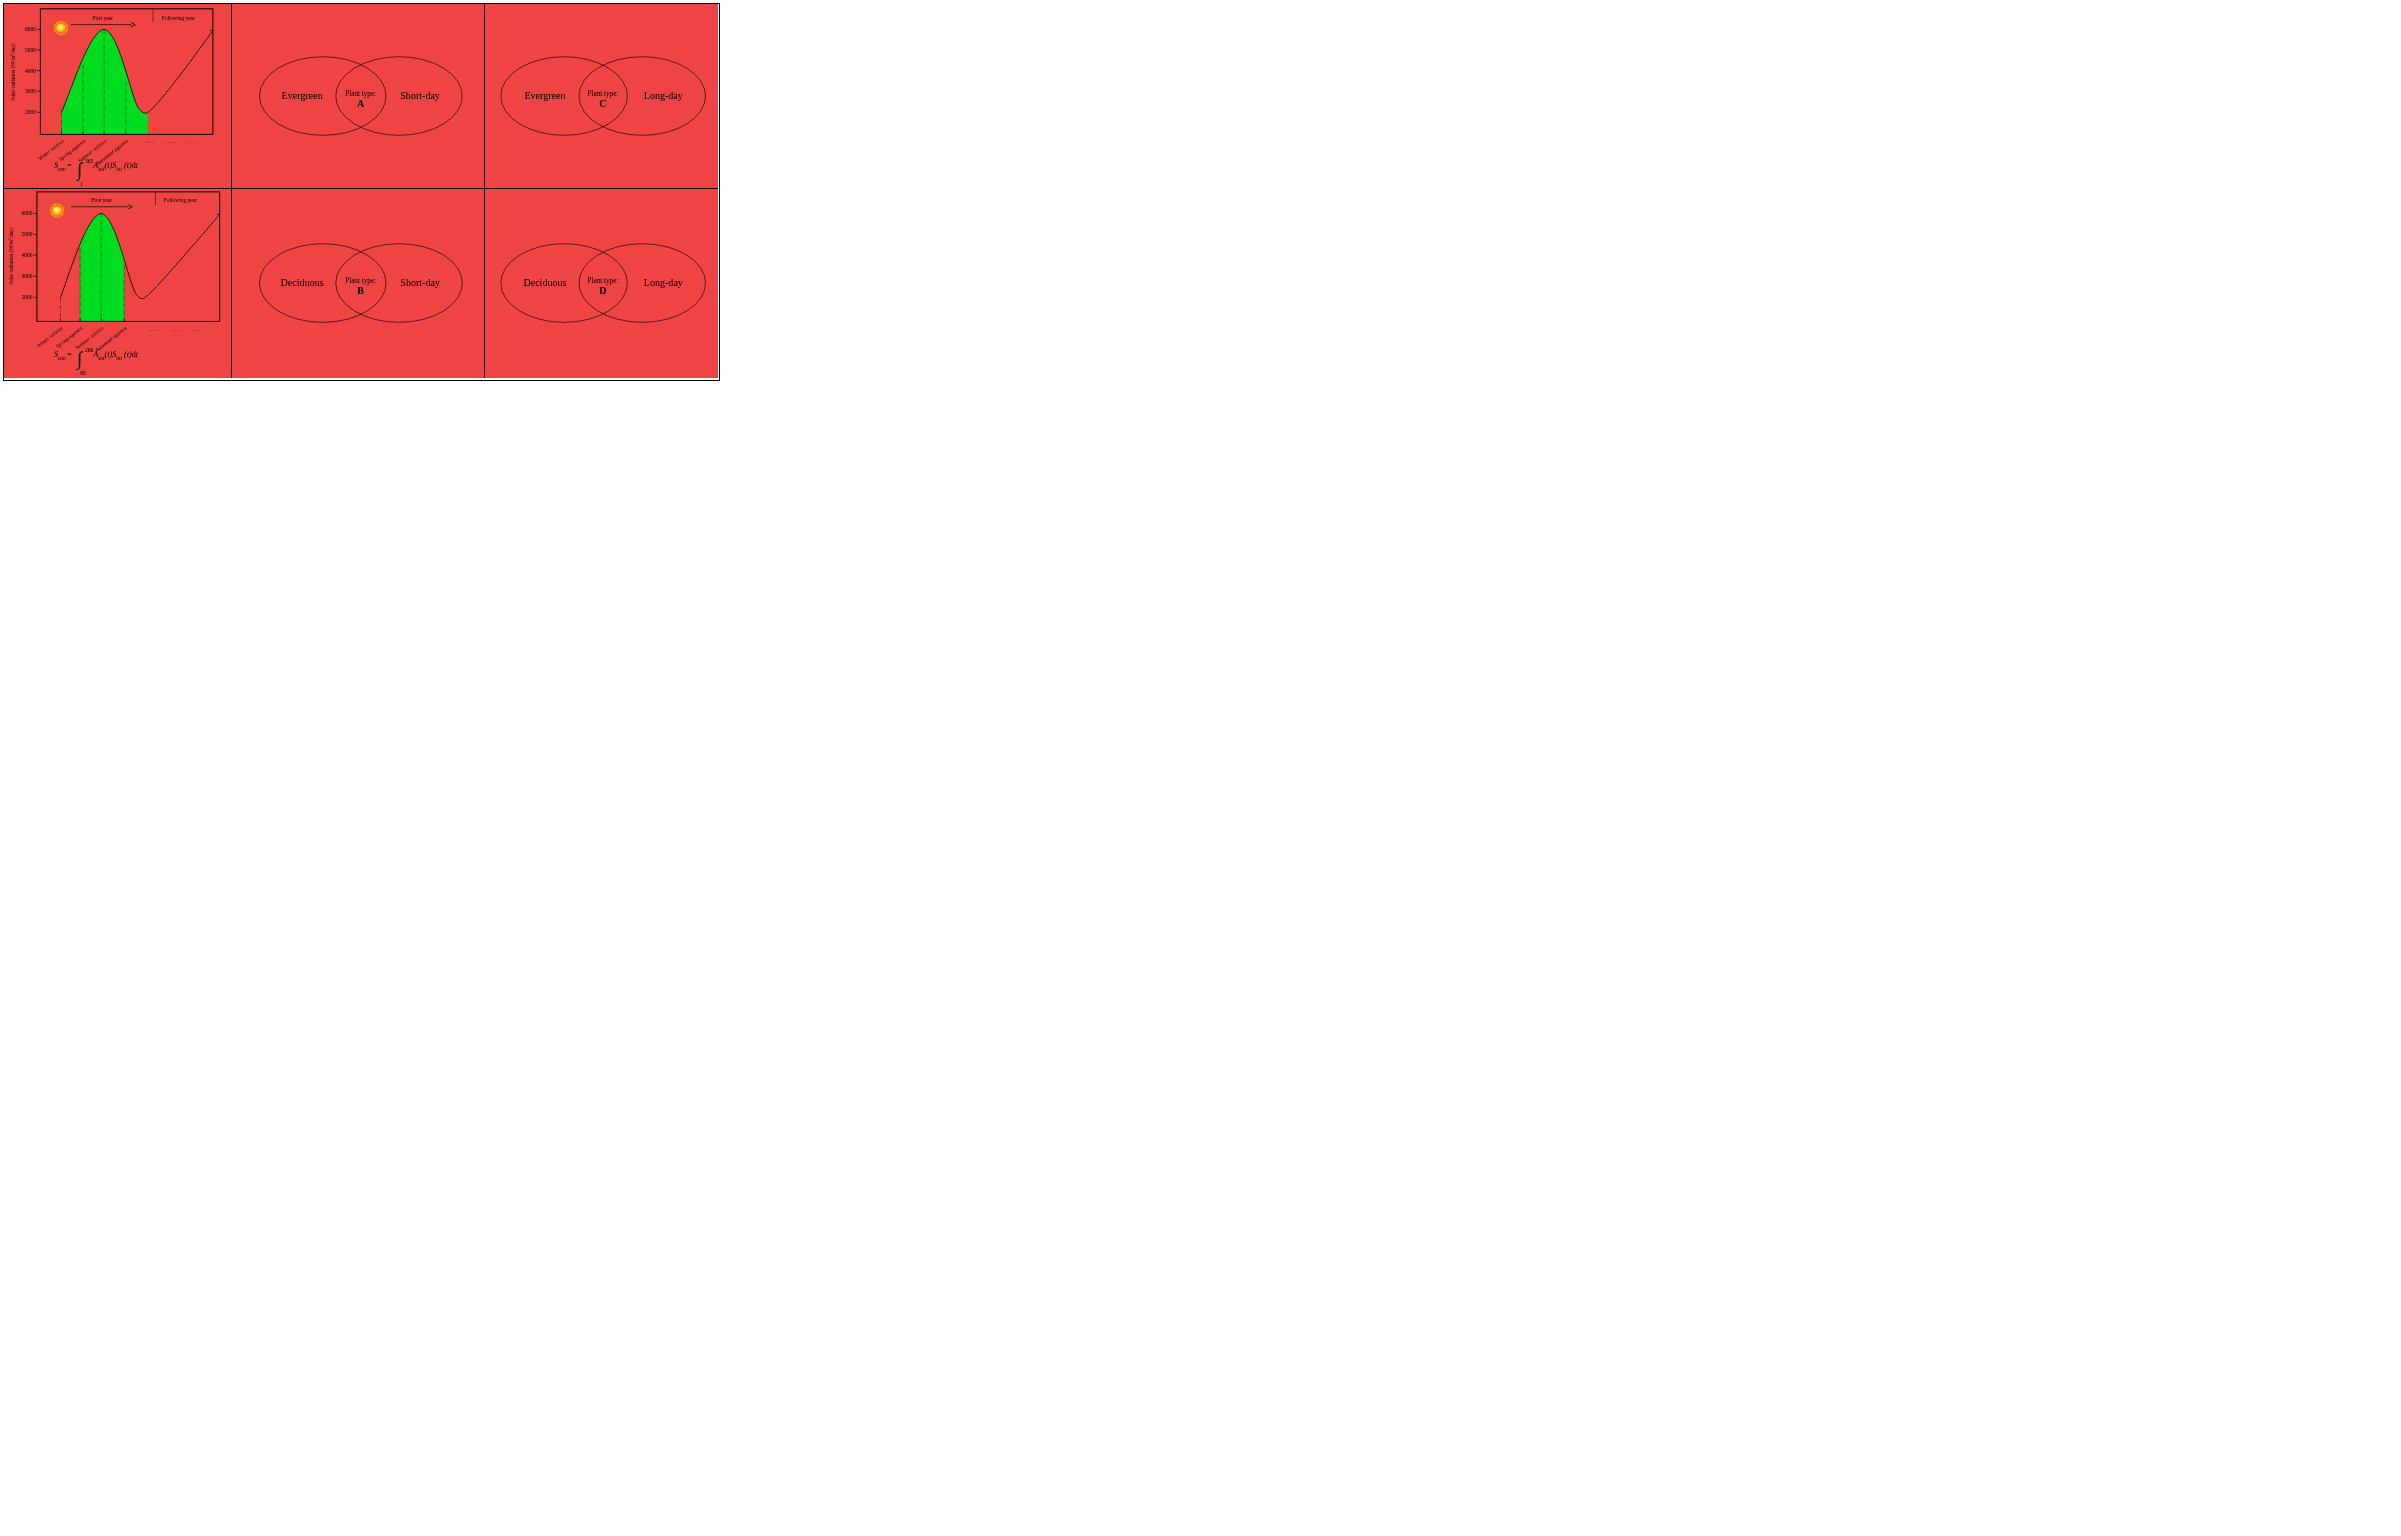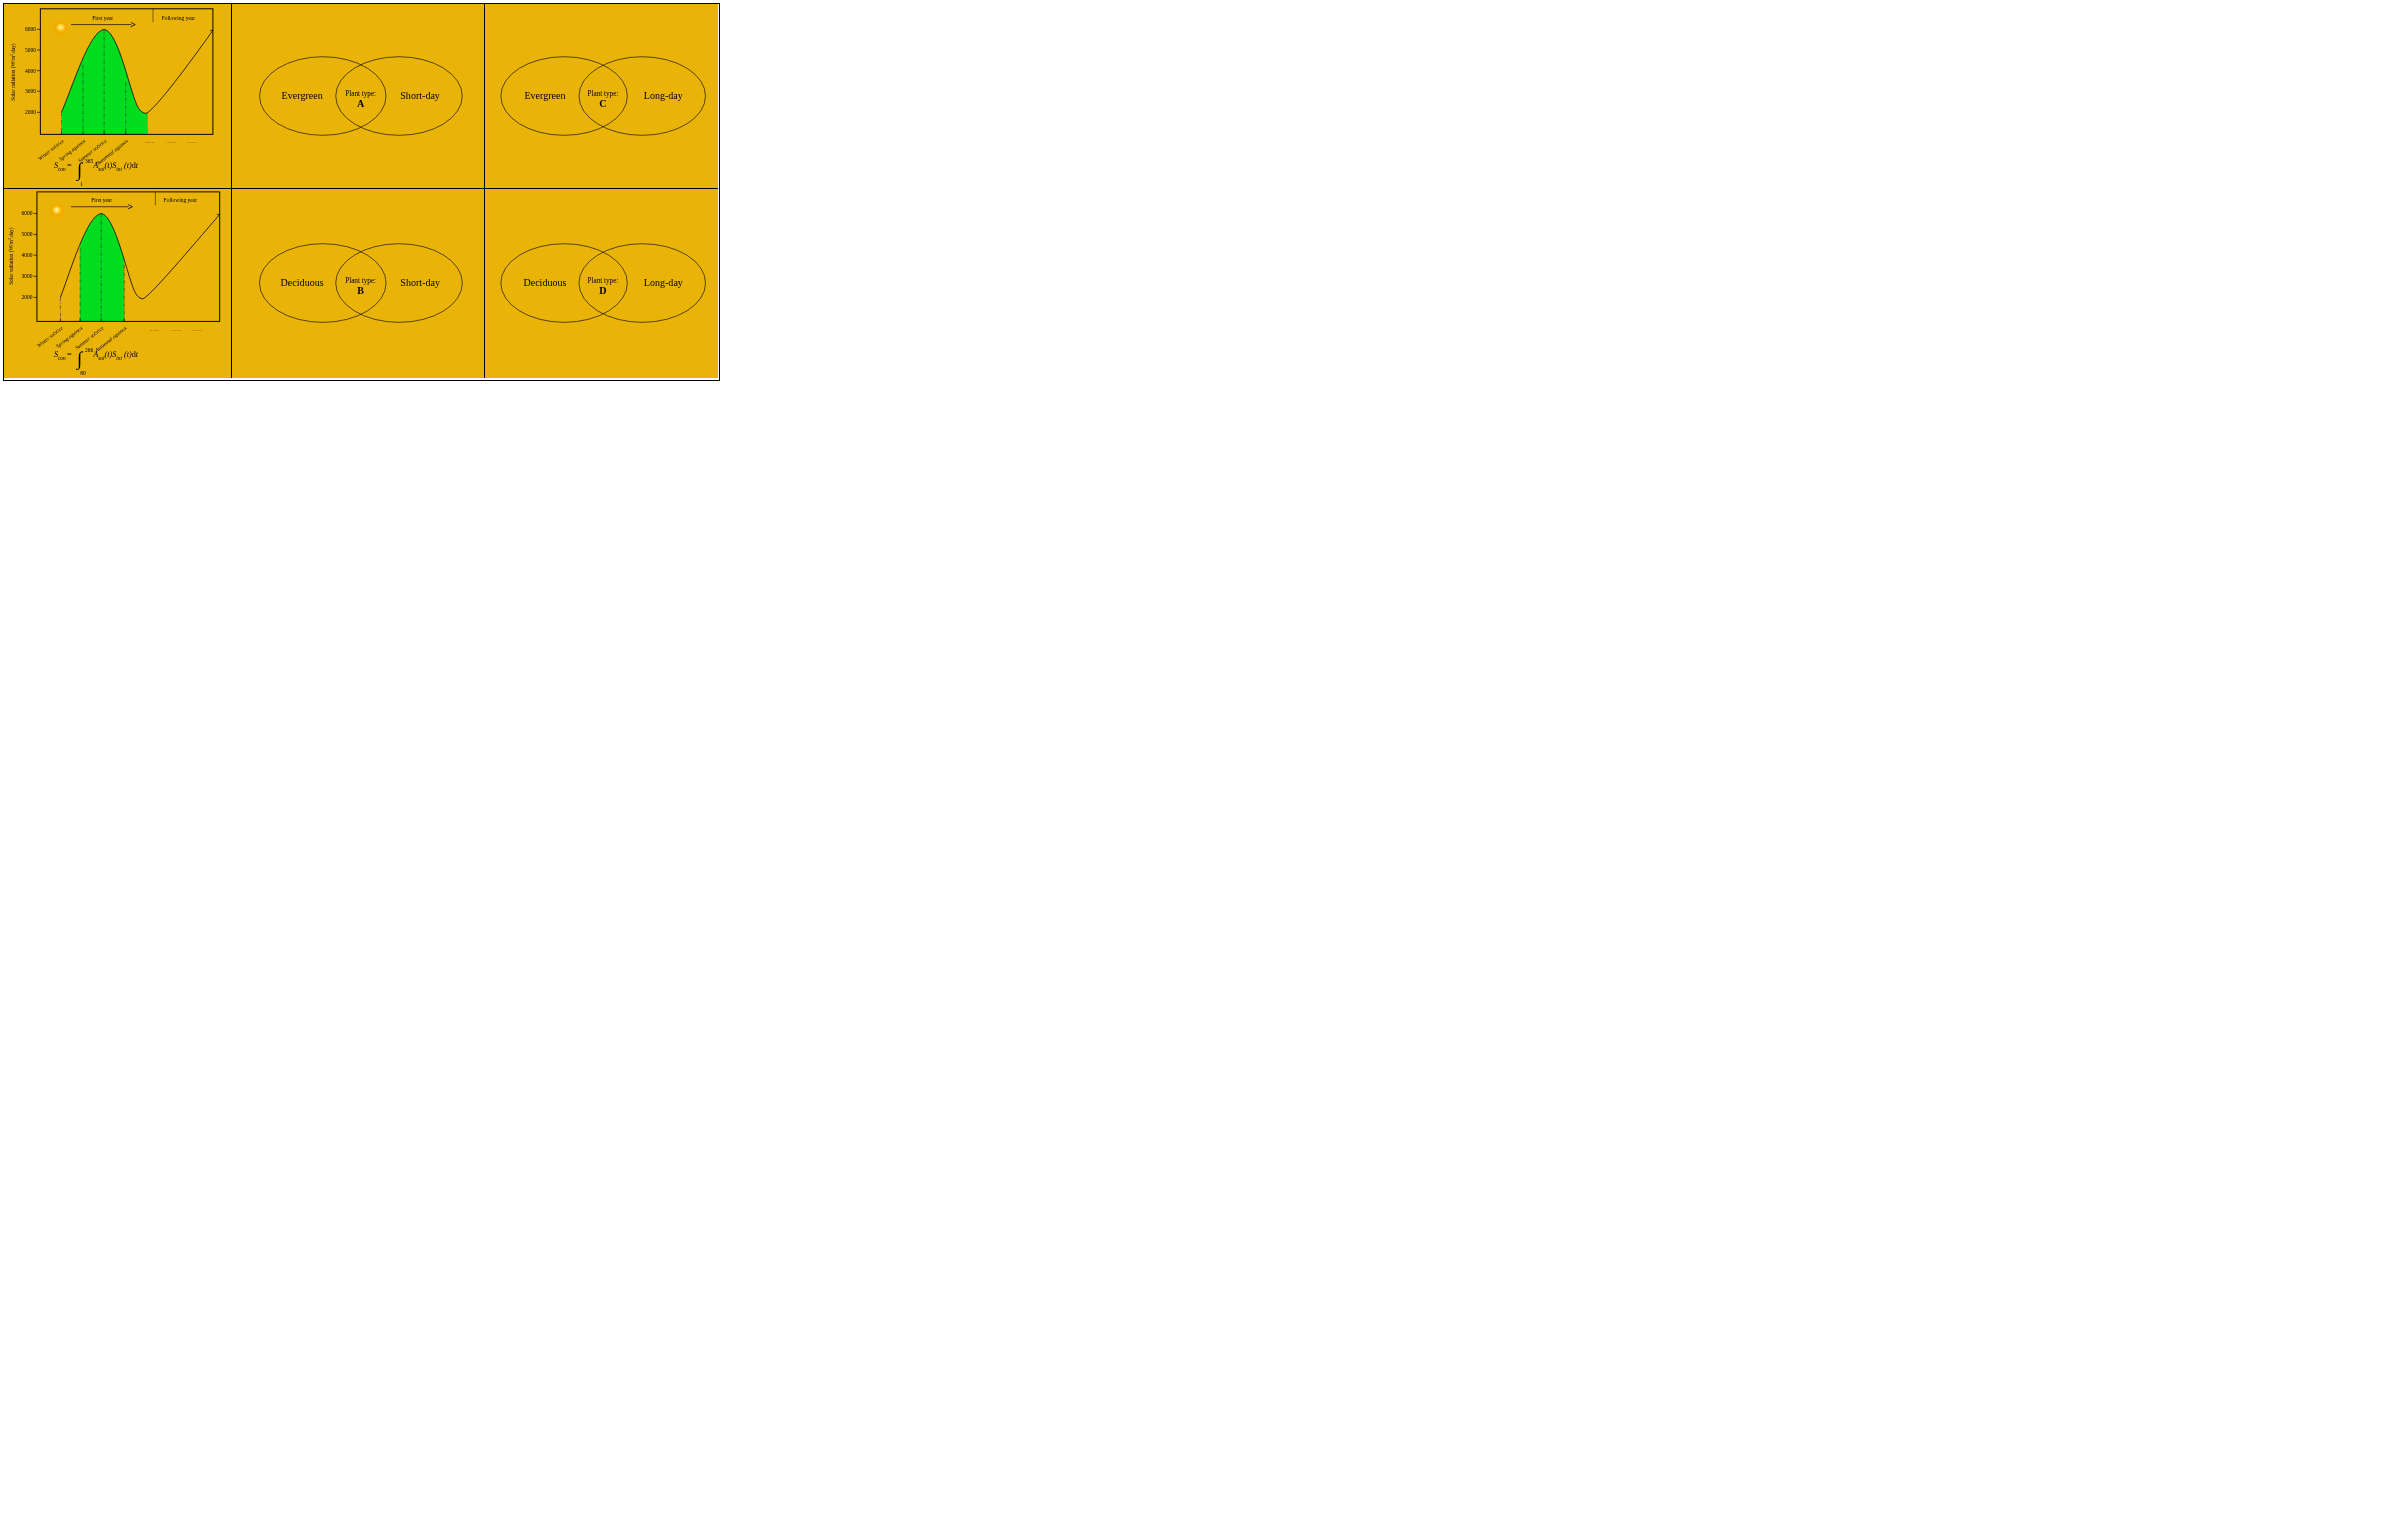--- a/index.html
+++ b/index.html
@@ -1,20 +1,20 @@
 <!DOCTYPE html>
 <html style="font-size:7.7px"><head>
 <meta charset="utf-8">
 <style>
   html,body{margin:0;padding:0;background:#fff;}
   #stage{position:relative;width:724px;height:384px;background:#fff;
          font-family:"Liberation Serif","DejaVu Serif",serif;color:#000;}
   #grid{position:absolute;left:2.9px;top:3.4px;width:717px;height:378px;
         border:1.4px solid #000;box-sizing:border-box;background:#fff;}
-  .cell{position:absolute;overflow:hidden;background:#eab308;box-sizing:border-box;}
+  .cell{position:absolute;overflow:hidden;background:#ef4444;box-sizing:border-box;}
   .c-tl{left:0;top:0;width:228px;height:185px;border-right:1px solid #000;border-bottom:1px solid #000;}
   .c-tm{left:228px;top:0;width:253px;height:185px;border-right:1px solid #000;border-bottom:1px solid #000;}
   .c-tr{left:481px;top:0;width:233px;height:185px;border-bottom:1px solid #000;}
   .c-bl{left:0;top:185px;width:228px;height:189px;border-right:1px solid #000;}
   .c-bm{left:228px;top:185px;width:253px;height:189px;border-right:1px solid #000;}
   .c-br{left:481px;top:185px;width:233px;height:189px;}
   .cell svg{position:absolute;left:0;top:0;}
   text{fill:#000;}
   .ytick{font-size:11.5px;}
   .xtick{font-size:11px;font-style:italic;}

